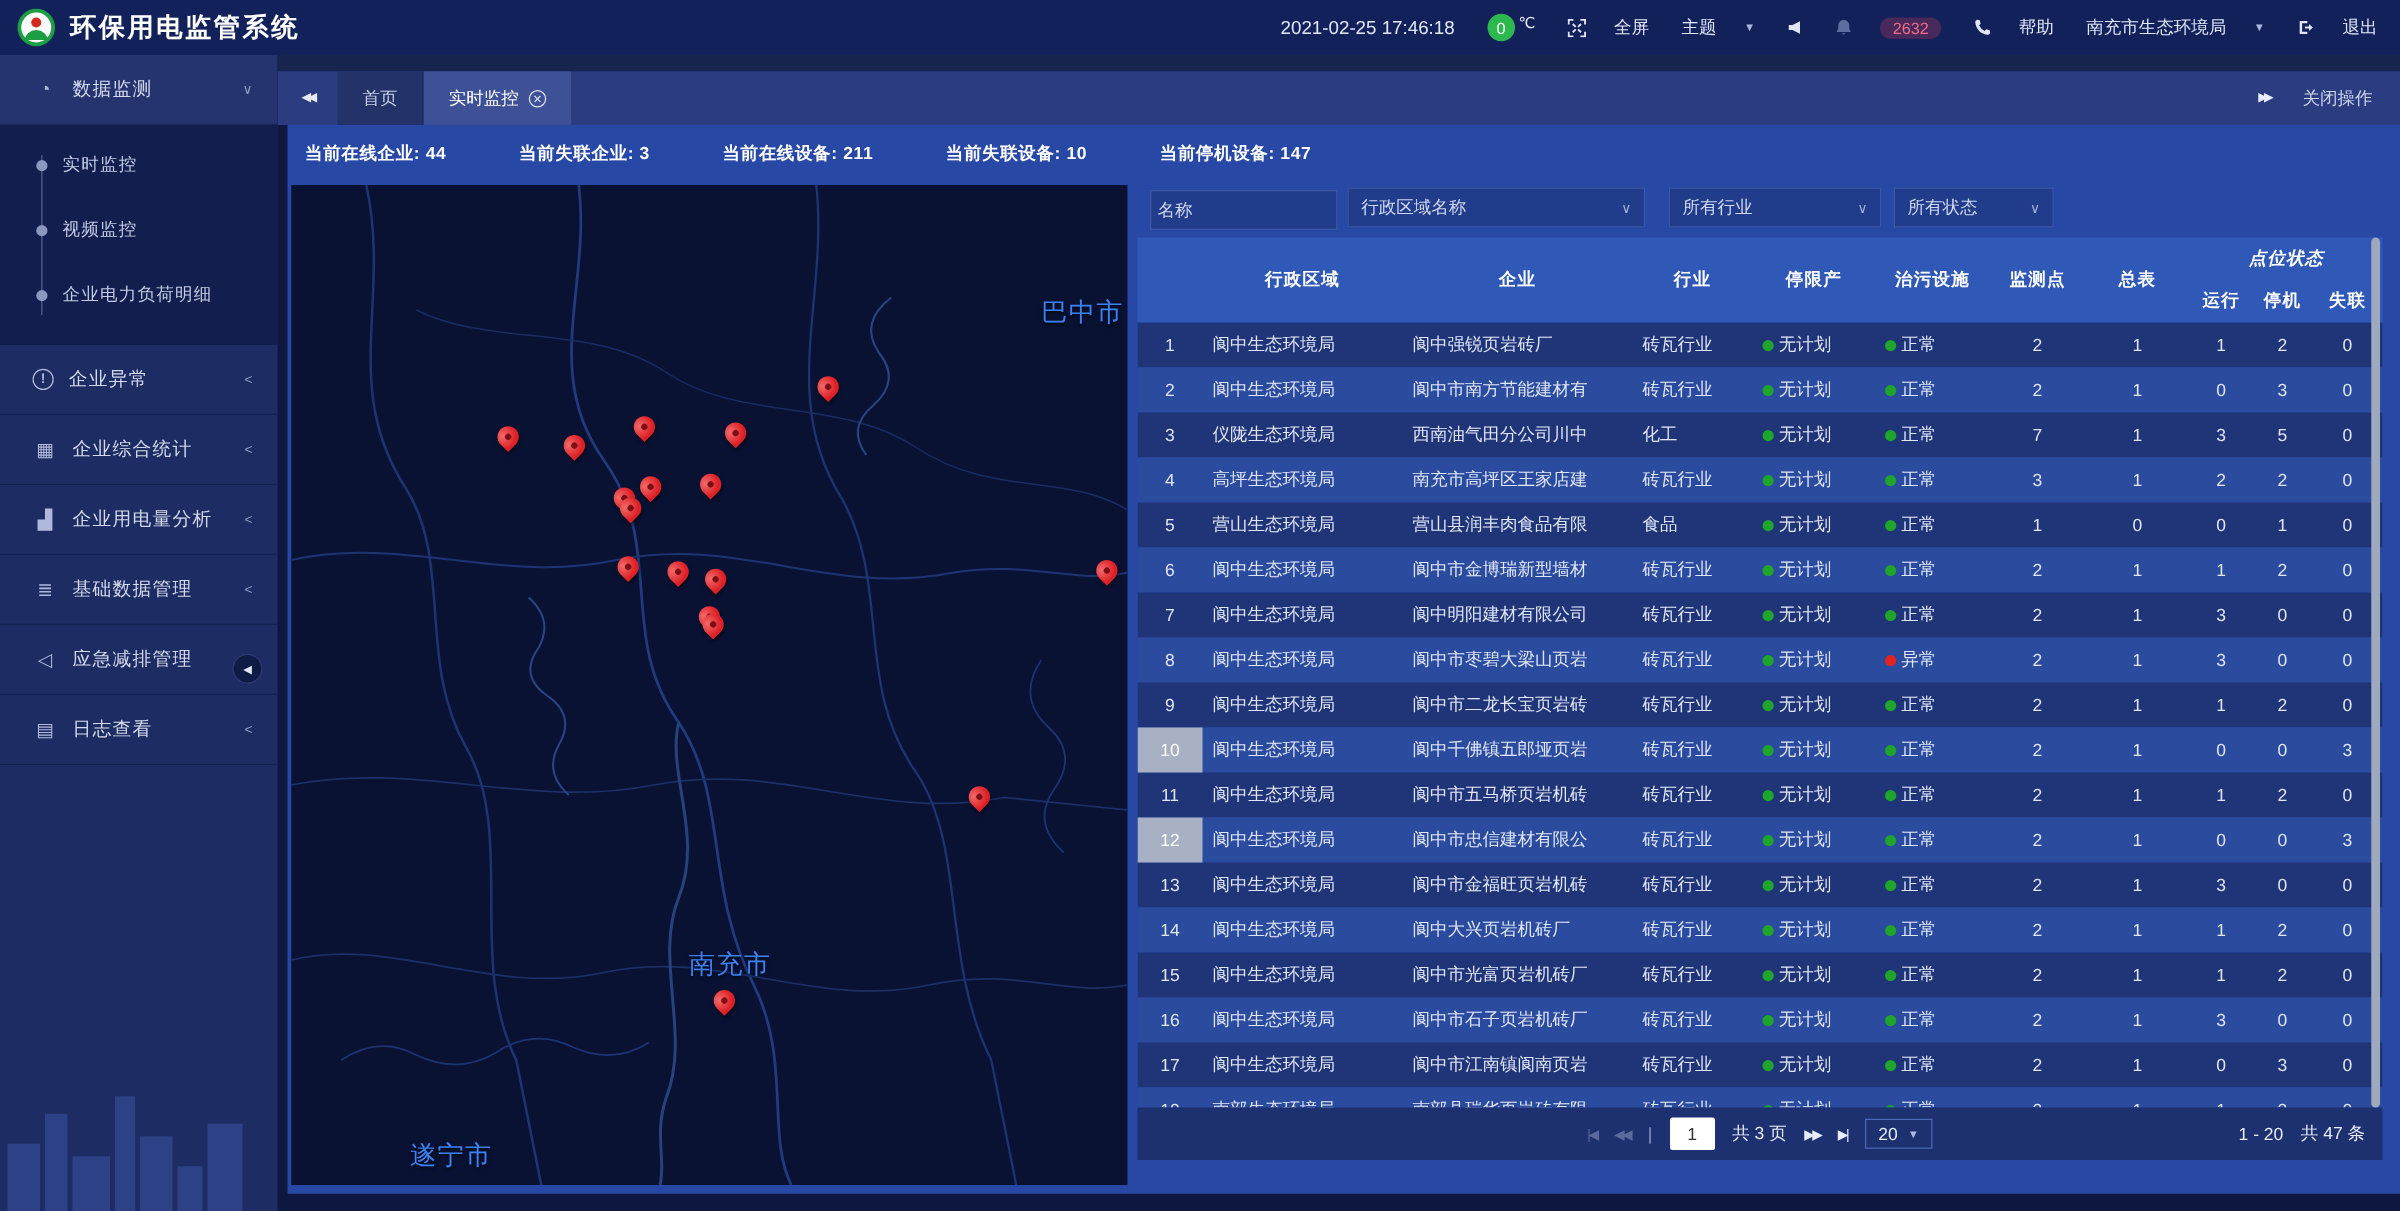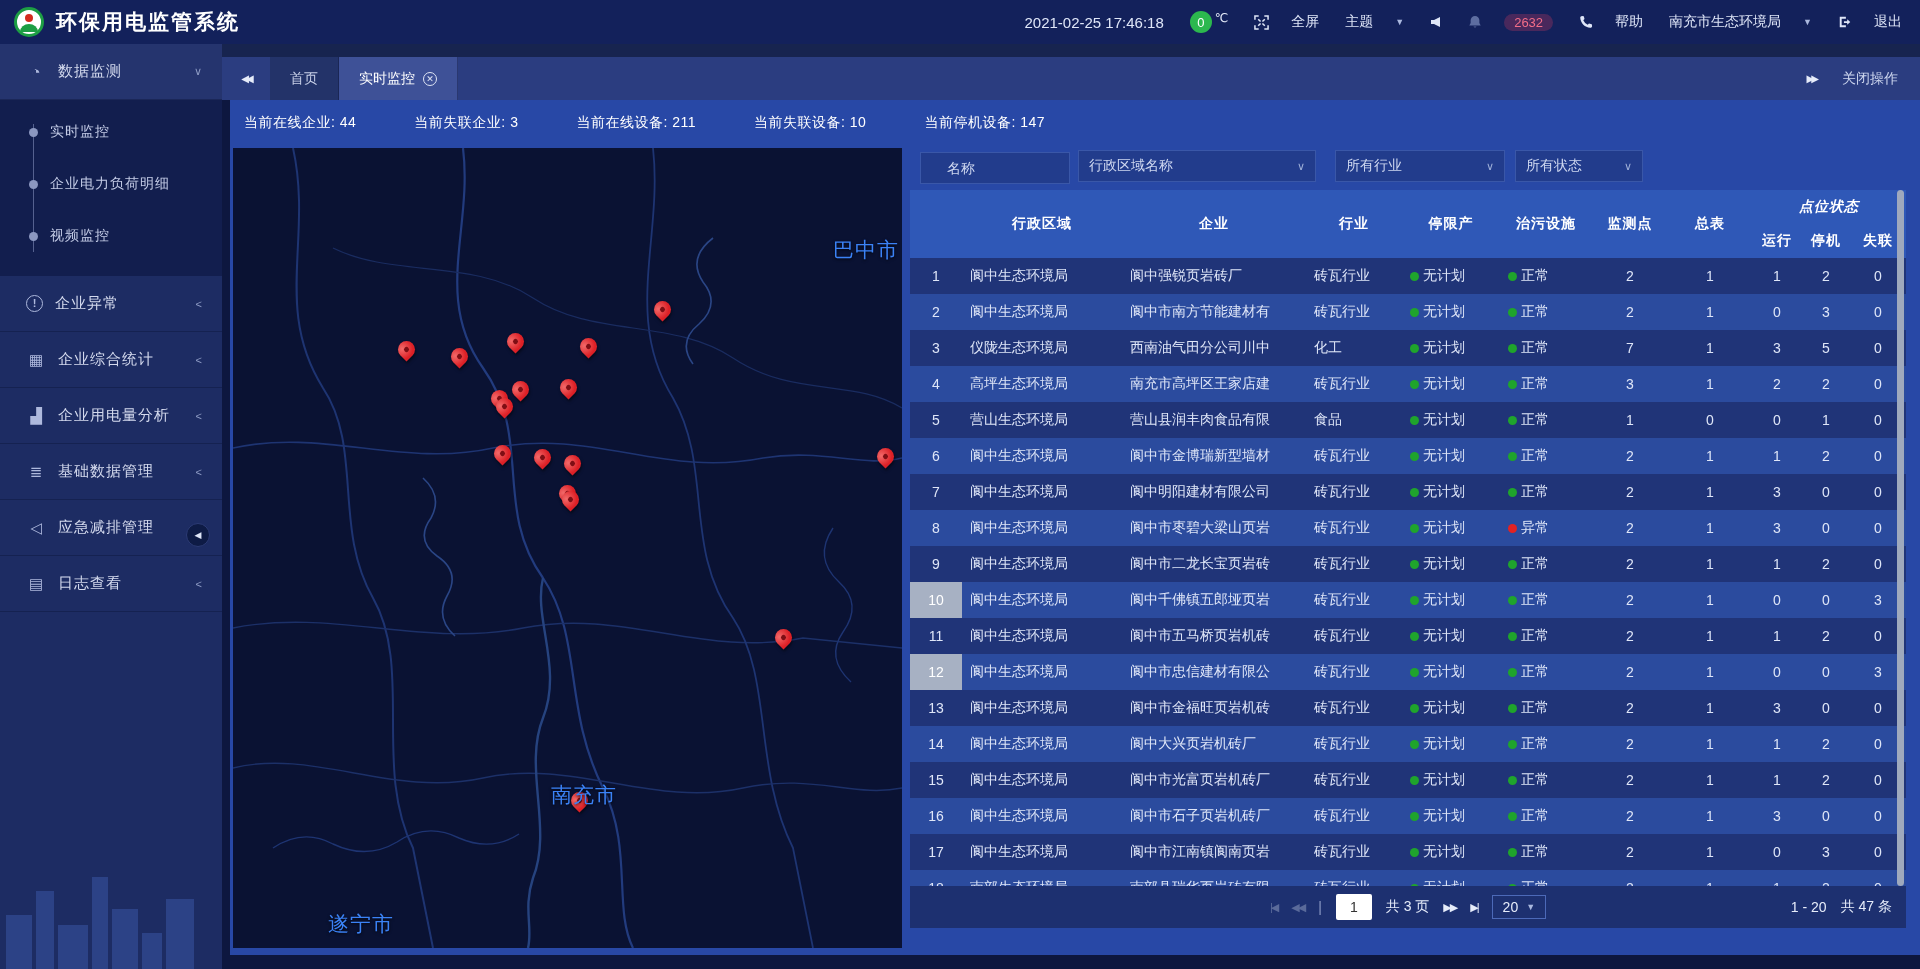--- a/index.html
+++ b/index.html
@@ -43,36 +43,36 @@
   .tabbar { position:absolute; left:222px; top:57px; width:1698px; height:43px; background:#2b3d80; display:flex; align-items:stretch; z-index:10; }
   .tab-nav { width:48px; display:flex; align-items:center; justify-content:center; color:#e6ecfa; font-size:10px; letter-spacing:-3px; cursor:pointer; }
   .tab { display:flex; align-items:center; gap:8px; padding:0 20px; font-size:14px; color:#c8d0e8; background:#233369; cursor:pointer; border-right:1px solid rgba(12,20,56,.4); }
   .tab.active { background:#3e5197; color:#fff; }
   .tab-close { width:14px; height:14px; border:1px solid #dfe5f5; border-radius:50%; font-size:9px; line-height:12px; text-align:center; color:#dfe5f5; }
   .tabbar-right { margin-left:auto; display:flex; align-items:center; gap:26px; padding-right:22px; color:#cdd6ee; font-size:14px; }
 
   
   .panel { position:absolute; left:230px; top:100px; width:1690px; height:855px; background:#2848a6; z-index:5; }
   .stats { display:flex; align-items:center; height:46px; padding-left:14px; gap:58px; font-size:14px; color:#fff; }
-  .stat { white-space:nowrap; letter-spacing:.5px; }
+  .stat { white-space:nowrap; letter-spacing:.5px;font-weight:bold; }
 
   
   .map { position:absolute; left:3px; top:48px; width:669px; height:800px; background:#0a1233; overflow:hidden; }
   .map svg.roads { position:absolute; left:0; top:0; }
   .city-label { position:absolute; color:#3b82f6; font-size:21px; letter-spacing:1px; text-shadow:0 1px 3px rgba(0,0,0,.8); }
   .pin { position:absolute; width:17px; height:17px; background:radial-gradient(circle at 35% 30%, #f26a6a, #dc2026 65%); border-radius:50% 50% 50% 0; transform:rotate(-45deg); box-shadow:-1px 2px 3px rgba(0,0,0,.5); }
   .pin::after { content:""; position:absolute; left:6px; top:6px; width:5px; height:5px; border-radius:50%; background:#7e0e14; }
   .collapse-btn { position:absolute; left:186px; top:523px; width:24px; height:24px; border-radius:50%; background:#0e1b45; border:1px solid #2c3b75; color:#dfe6f8; font-size:9px; display:flex; align-items:center; justify-content:center; z-index:25; cursor:pointer; }
 
   
   .right-panel { position:absolute; left:680px; top:48px; width:996px; height:800px; }
   .filters { position:absolute; left:0; top:2px; height:32px; width:100%; display:flex; font-size:14px; }
   .fbox { position:absolute; height:32px; background:#223c8c; border:1px solid #3a57a8; display:flex; align-items:center; padding:12px 10px; color:#cfd8f0; cursor:pointer; }
   .fbox .sel-caret { margin-left:auto; color:#9fb0d8; font-size:11px; }
-  input.name-input { position:absolute; left:10px; top:2px; width:150px; height:32px; background:#223c8c; border:1px solid #3a57a8; color:#e6ecfa; font-size:14px; padding:0 26px; outline:none; }
+  input.name-input { position:absolute; left:10px; top:2px; width:150px; height:32px; background:#223c8c; border:1px solid #3a57a8; color:#e6ecfa; font-size:14px; padding:0 5px; outline:none; }
   input.name-input::placeholder { color:#cfd8f0; opacity:1; }
 
   .grid { display:grid; grid-template-columns:52px 160px 184px 96px 98px 92px 76px 84px 50px 48px 56px; }
   .thead { position:absolute; left:0; top:42px; width:100%; height:68px; background:#2f58b7; color:#fff; font-size:14px; font-weight:bold; }
   .thead .hc { display:flex; align-items:center; justify-content:center; letter-spacing:1px; }
   .thead .group-label { font-style:italic; }
   .rows-wrap { position:absolute; left:0; top:110px; width:100%; height:628px; overflow:hidden; }
   .trow { height:36px; font-size:14px; color:#dfe6f8; }
   .trow.dark { background:#203478; }
   .trow.light { background:#2b4b9e; }
@@ -171,24 +171,24 @@
 <div class="side-group expanded">
       <span class="side-icon">◔</span>
       <span class="side-label">数据监测</span>
       <span class="side-chevron">∨</span>
     </div>
     <div class="submenu">
       <div class="sub-item">
         <span>实时监控</span>
       </div>
       <div class="sub-item">
+        <span>视频监控</span>
+      </div>
+      <div class="sub-item">
         <span>企业电力负荷明细</span>
-      </div>
-      <div class="sub-item">
-        <span>视频监控</span>
       </div>
     </div>
     <div class="side-group">
       <span class="side-icon circle">!</span>
       <span class="side-label">企业异常</span>
       <span class="side-chevron">&lt;</span>
     </div>
     <div class="side-group">
       <span class="side-icon">▦</span>
       <span class="side-label">企业综合统计</span>
@@ -252,21 +252,21 @@
       <path d="M420 0 C430 90 390 170 440 250 C480 320 450 400 500 470 C540 530 520 620 560 700 L580 800" stroke="#1e3472" stroke-width="1.8"></path>
       <path d="M0 620 C80 600 160 650 250 630 C340 610 420 660 510 640 C580 625 620 650 669 640" stroke="#1c3068" stroke-width="1.4"></path>
       <path d="M100 100 C160 130 240 110 300 150 C360 190 440 170 500 210 C560 250 620 230 669 260" stroke="#1a2c60" stroke-width="1.2"></path>
       <path d="M310 430 C300 470 330 520 310 570 C290 620 320 680 300 730 C290 760 300 780 295 800" stroke="#26437f" stroke-width="2.4"></path>
       <path d="M190 330 q20 18 8 40 q-16 22 6 38 q24 16 10 40 q-12 22 8 40" stroke="#2a4585" stroke-width="1.6"></path>
       <path d="M480 90 q-26 20 -10 44 q18 22 -4 42 q-22 18 -6 40" stroke="#2a4585" stroke-width="1.6"></path>
       <path d="M40 700 q30 -20 60 -4 q34 16 64 -2 q30 -20 62 -4 q32 14 60 -4" stroke="#1e3472" stroke-width="1.4"></path>
       <path d="M600 380 q-20 30 6 54 q24 22 4 50 q-18 26 8 50" stroke="#1e3472" stroke-width="1.4"></path>
     </svg>
     <span id="pins-holder"><div class="pin" style="left: 165px; top: 193px;"></div><div class="pin" style="left: 218px; top: 200px;"></div><div class="pin" style="left: 274px; top: 185px;"></div><div class="pin" style="left: 347px; top: 190px;"></div><div class="pin" style="left: 421px; top: 153px;"></div><div class="pin" style="left: 258px; top: 242px;"></div><div class="pin" style="left: 263px; top: 250px;"></div><div class="pin" style="left: 279px; top: 233px;"></div><div class="pin" style="left: 327px; top: 231px;"></div><div class="pin" style="left: 261px; top: 297px;"></div><div class="pin" style="left: 301px; top: 301px;"></div><div class="pin" style="left: 331px; top: 307px;"></div><div class="pin" style="left: 326px; top: 337px;"></div><div class="pin" style="left: 329px; top: 343px;"></div><div class="pin" style="left: 644px; top: 300px;"></div><div class="pin" style="left: 542px; top: 481px;"></div><div class="pin" style="left: 338px; top: 644px;"></div></span>
-    <span id="cities-holder"><div class="city-label" style="left: 600px; top: 88px;">巴中市</div><div class="city-label" style="left: 318px; top: 633px;">南充市</div><div class="city-label" style="left: 95px; top: 762px;">遂宁市</div></span>
+    <span id="cities-holder"><div class="city-label" style="left: 600px; top: 88px;">巴中市</div><div class="city-label" style="left: 318px; top: 609px;">南充市</div><div class="city-label" style="left: 95px; top: 762px;">遂宁市</div></span>
   </div>
 
   <section class="right-panel">
     <div class="filters">
       <input class="name-input" type="text" placeholder="名称" style="">
       <div class="fbox" style="left:168px;width:238px">
         <span>行政区域名称</span>
         <span class="sel-caret">∨</span>
       </div>
       <div class="fbox" style="left:425px;width:170px">

